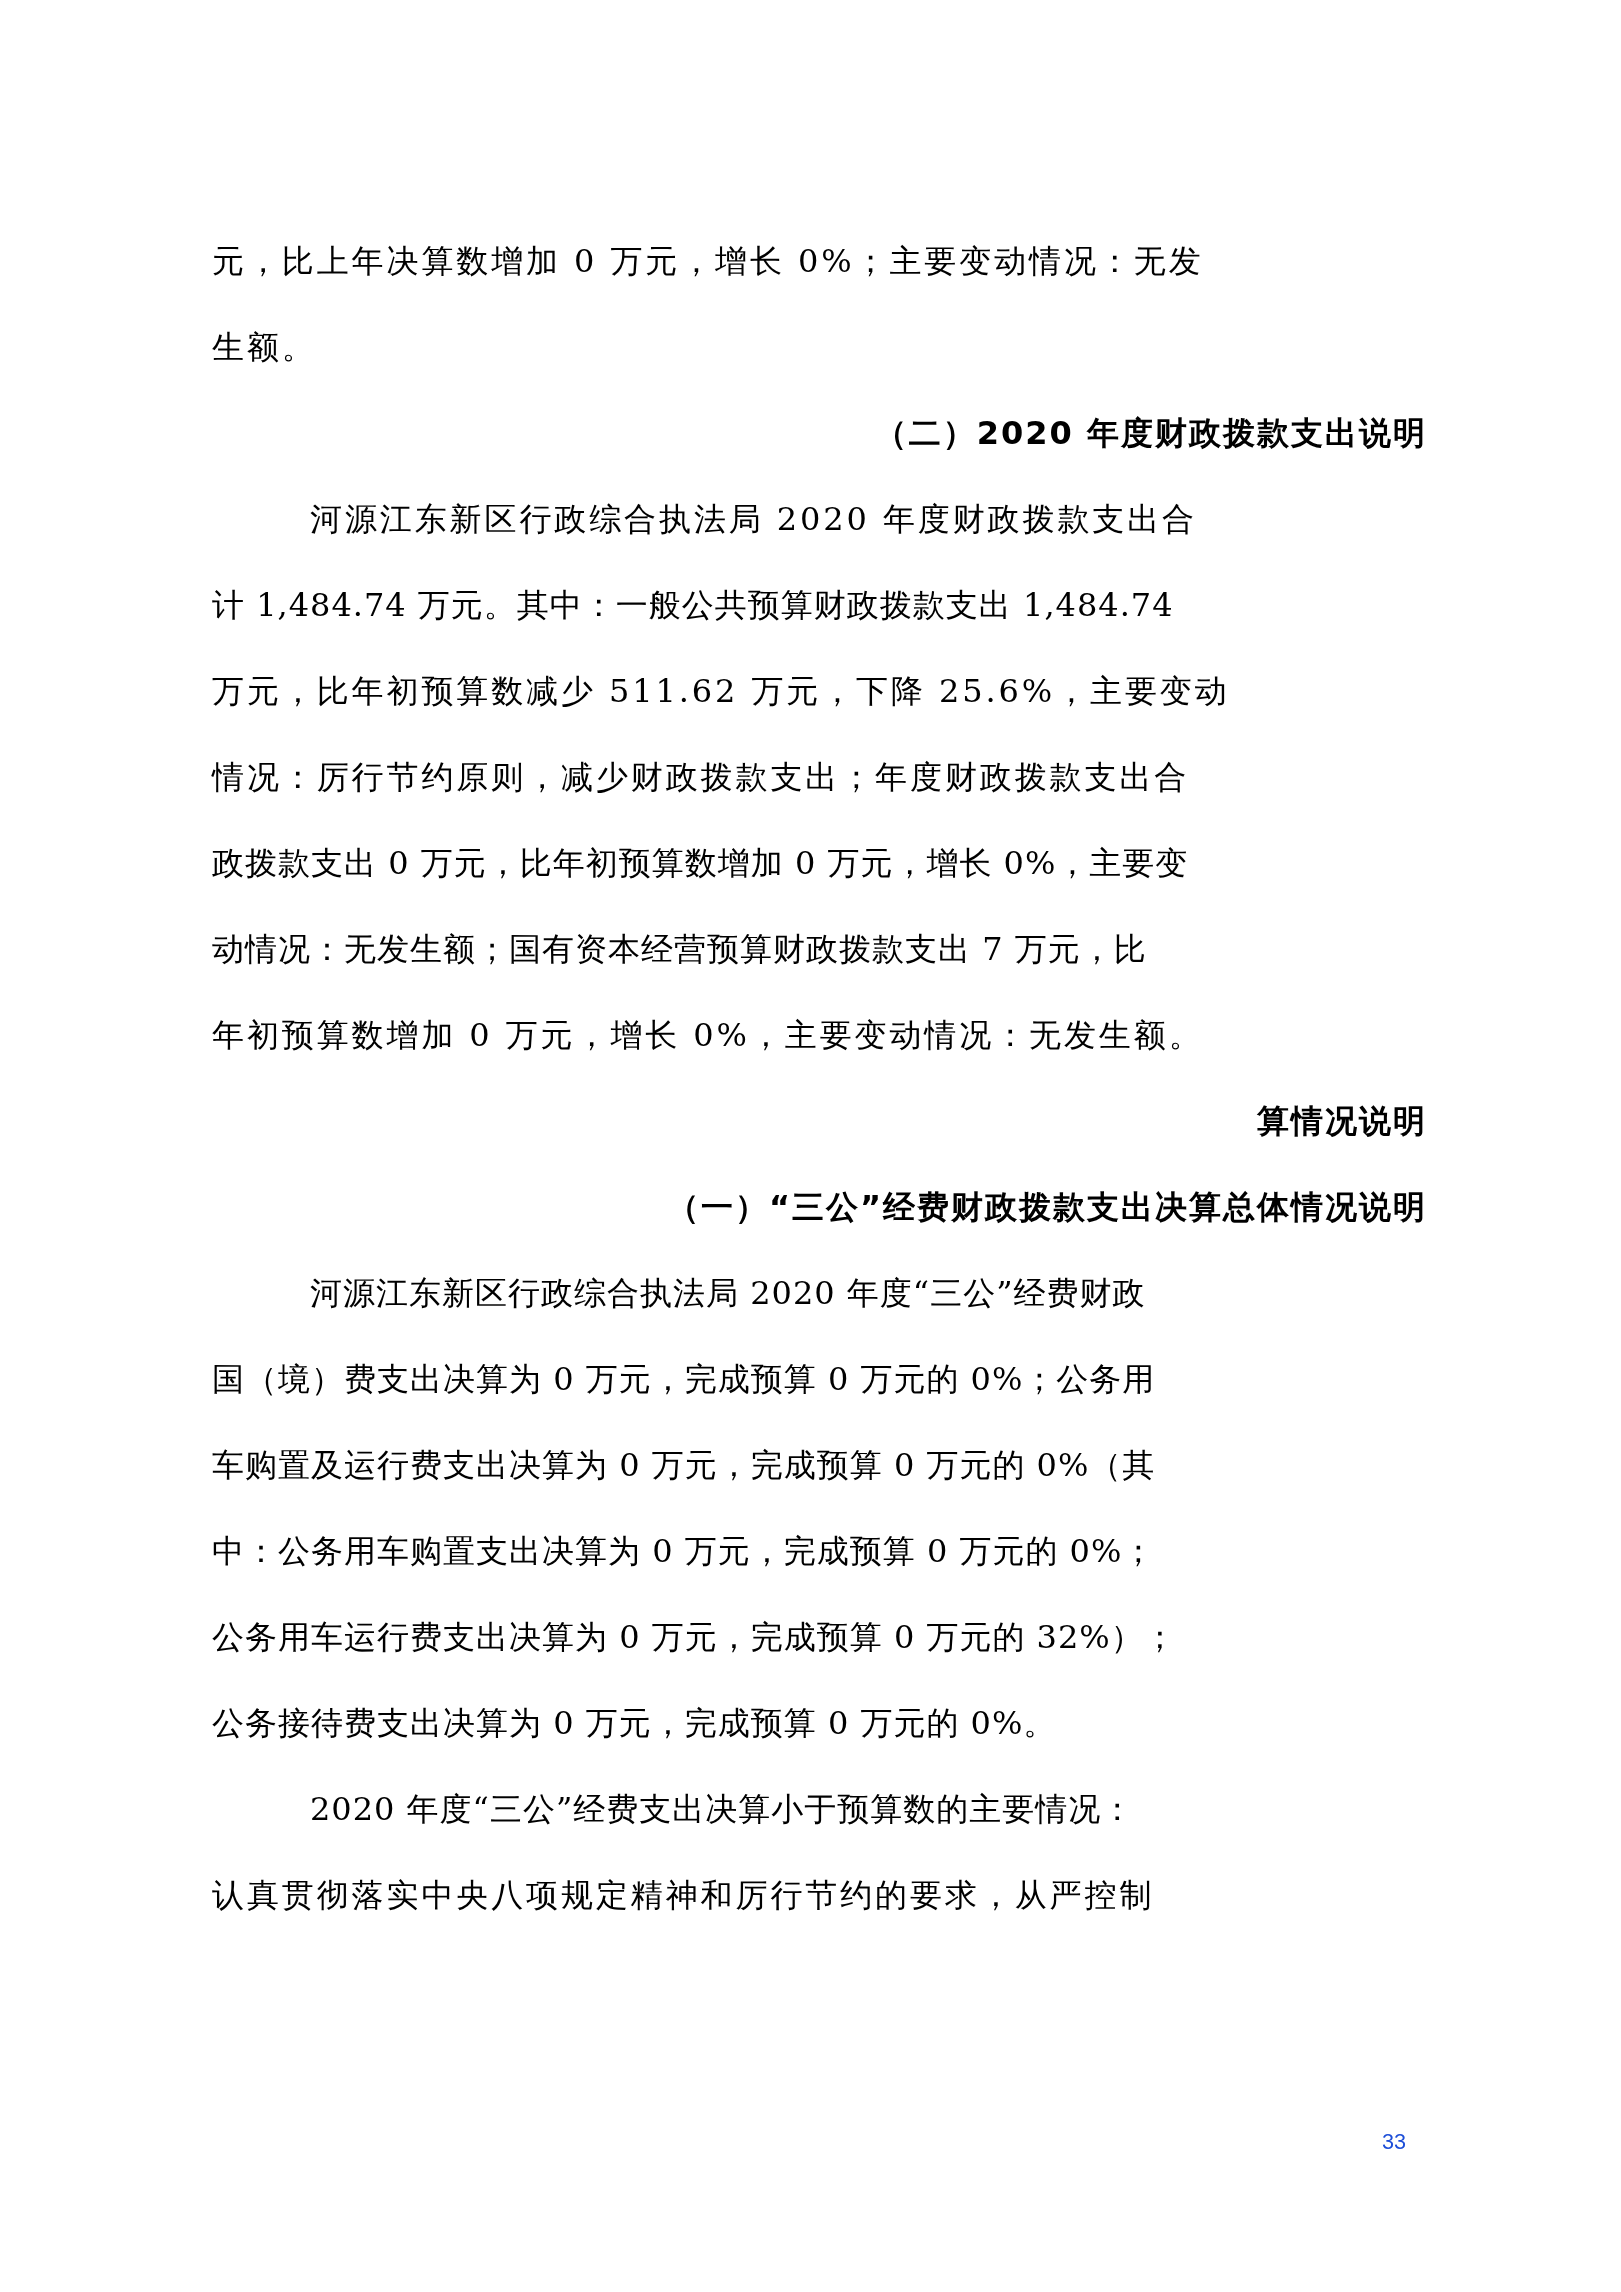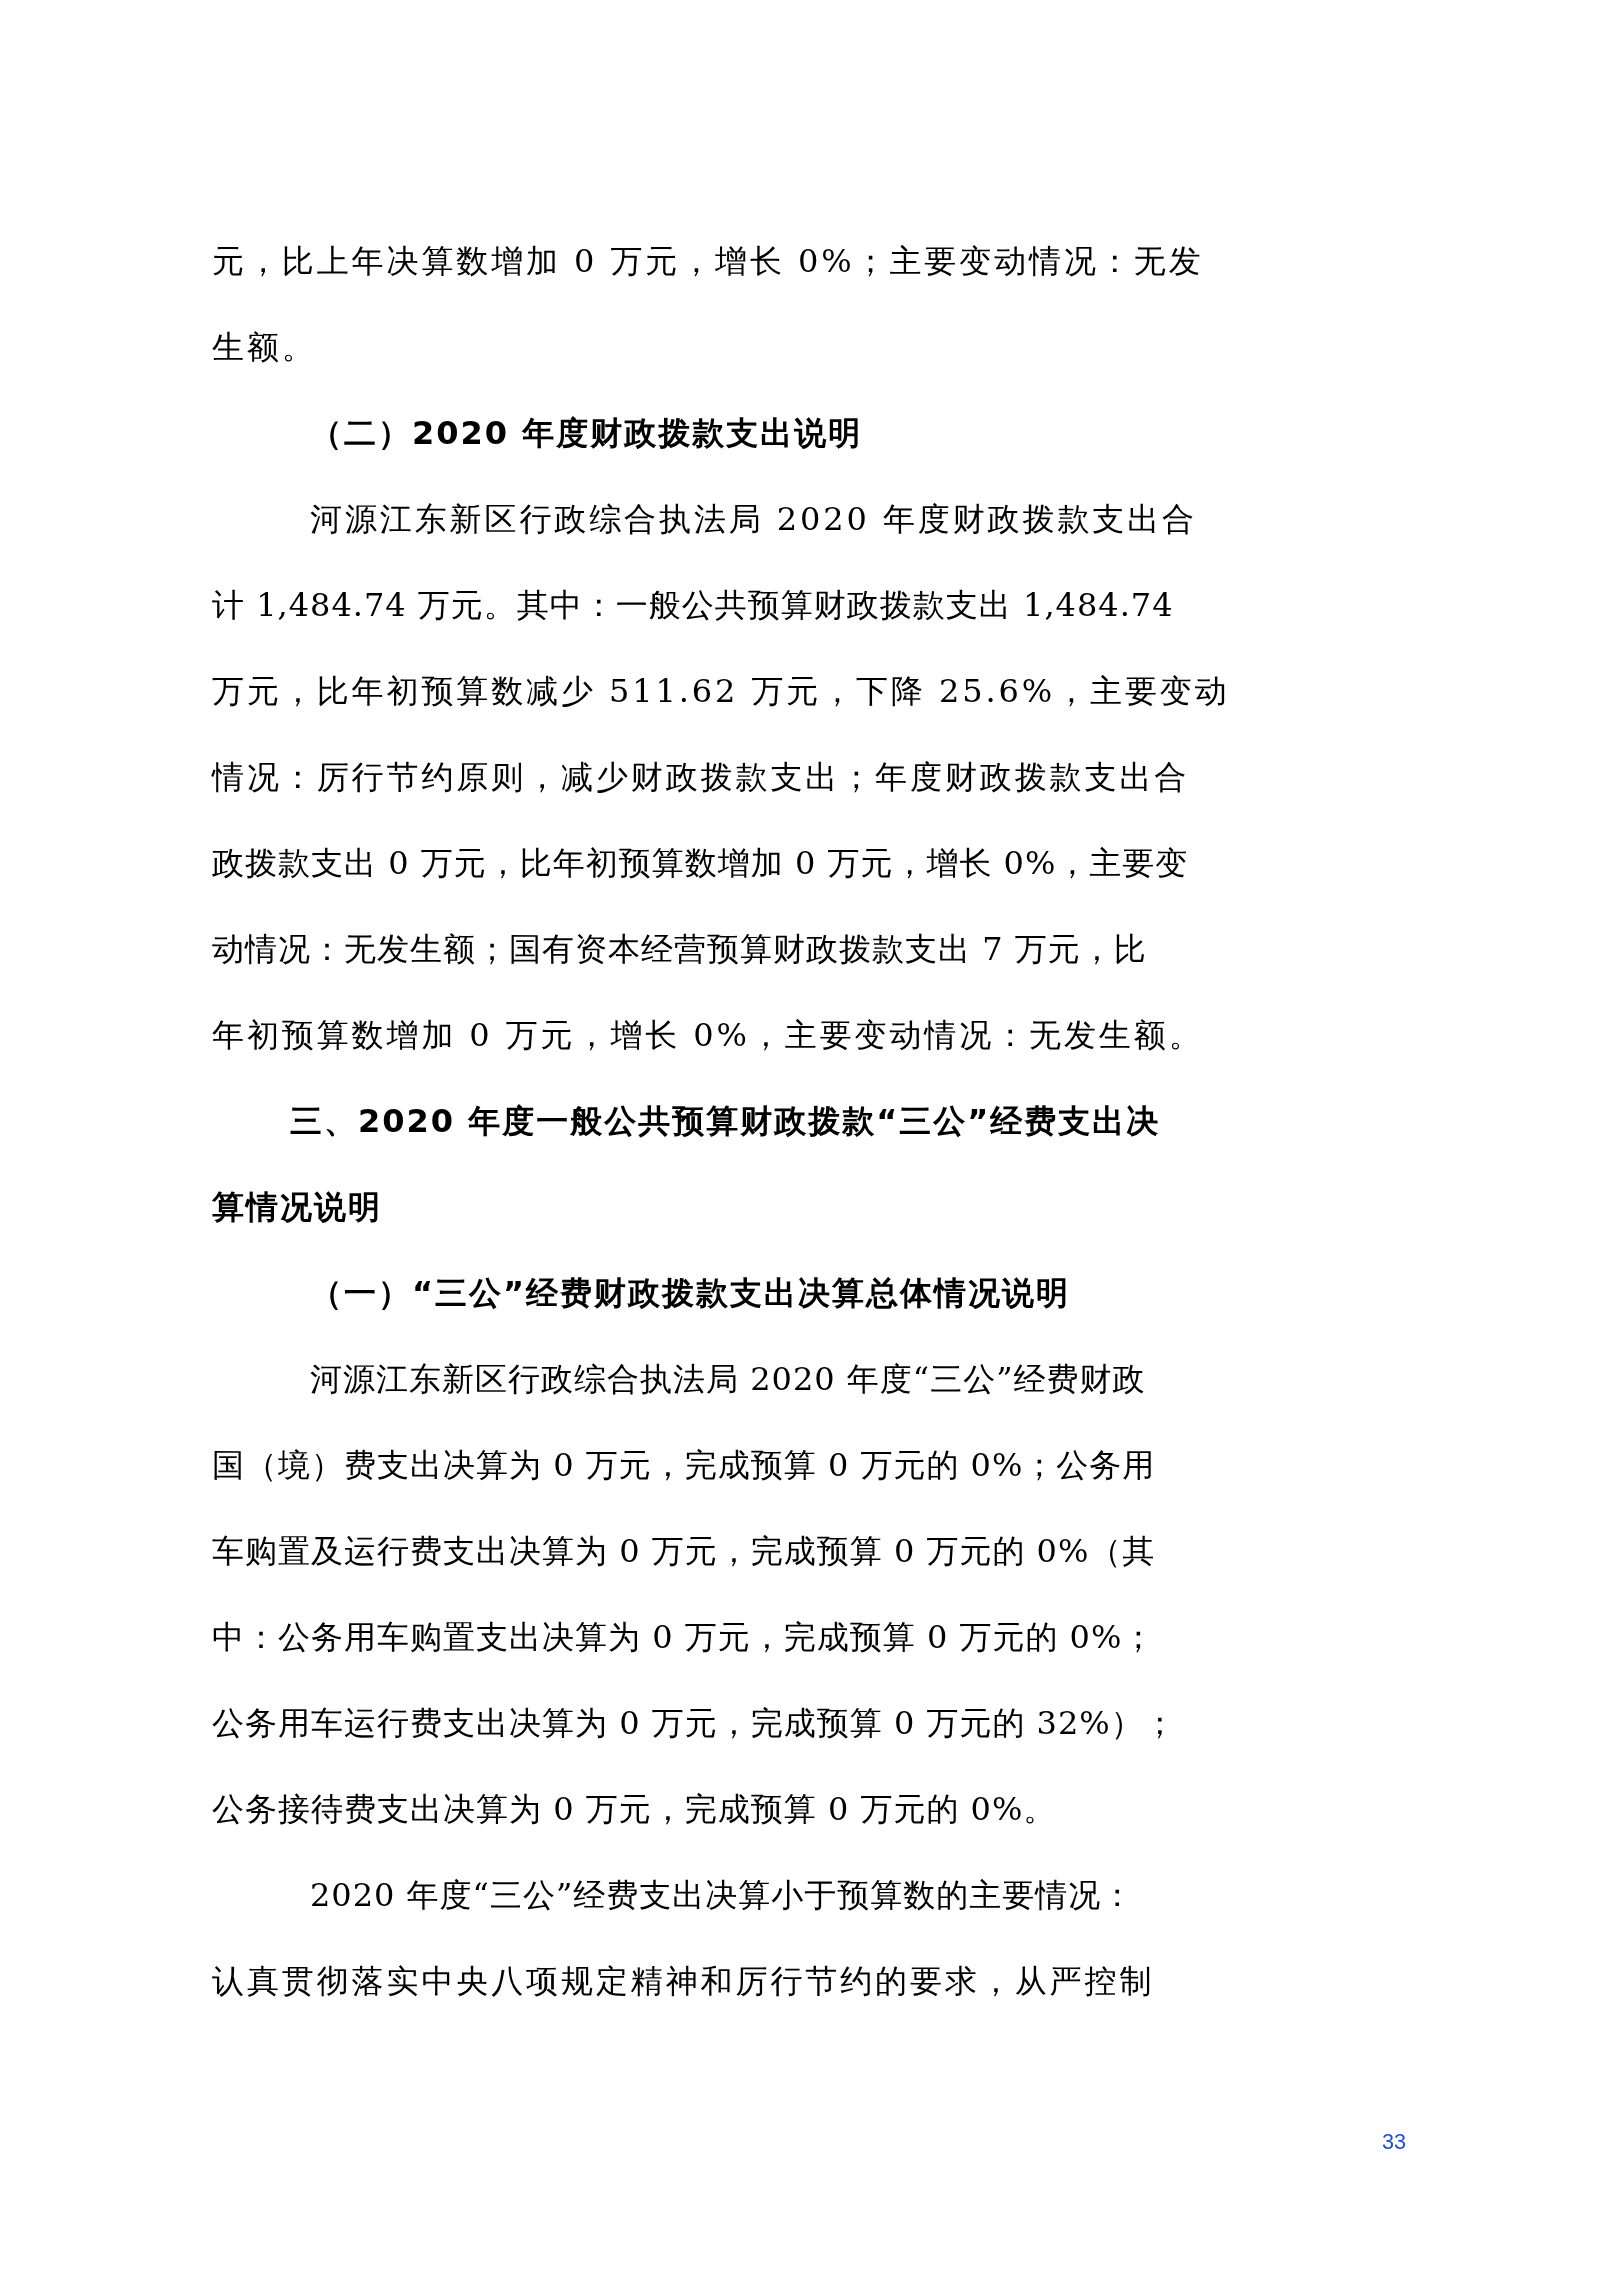--- a/index.html
+++ b/index.html
@@ -40,20 +40,21 @@
     .line.tight {
       letter-spacing: 1px;
     }
     .indent {
       padding-left: 98px;
     }
     .heading {
       font-family: "DejaVu Sans", "Liberation Sans", sans-serif;
       font-weight: bold;
       letter-spacing: 2px;
+      text-align: right;
     }
     .heading-l1 {
       padding-left: 78px;
     }
     .page-number {
       position: absolute;
       left: 1382px;
       top: 2129px;
       font-family: "Liberation Sans", sans-serif;
       font-size: 21.6px;
@@ -77,21 +78,20 @@
       <span class="line indent">河源江东新区行政综合执法局 2020 年度财政拨款支出合</span>
       <span class="line tight">计 1,484.74 万元。其中：一般公共预算财政拨款支出 1,484.74</span>
       <span class="line">万元，比年初预算数减少 511.62 万元，下降 25.6%，主要变动</span>
       <span class="line">情况：厉行节约原则，减少财政拨款支出；年度财政拨款支出合</span>
       <span class="line tight">政拨款支出 0 万元，比年初预算数增加 0 万元，增长 0%，主要变</span>
       <span class="line tight">动情况：无发生额；国有资本经营预算财政拨款支出 7 万元，比</span>
       <span class="line">年初预算数增加 0 万元，增长 0%，主要变动情况：无发生额。</span>
     </div>
 
     <div>
-      <span class="line heading heading-l1">三、2020 年度一般公共预算财政拨款“三公”经费支出决</span>
       <span class="line heading">算情况说明</span>
     </div>
 
     <span class="line heading indent">（一）“三公”经费财政拨款支出决算总体情况说明</span>
 
     <div>
       <span class="line indent tight">河源江东新区行政综合执法局 2020 年度“三公”经费财政</span>
       <span class="line tight">国（境）费支出决算为 0 万元，完成预算 0 万元的 0%；公务用</span>
       <span class="line tight">车购置及运行费支出决算为 0 万元，完成预算 0 万元的 0%（其</span>
       <span class="line tight">中：公务用车购置支出决算为 0 万元，完成预算 0 万元的 0%；</span>

